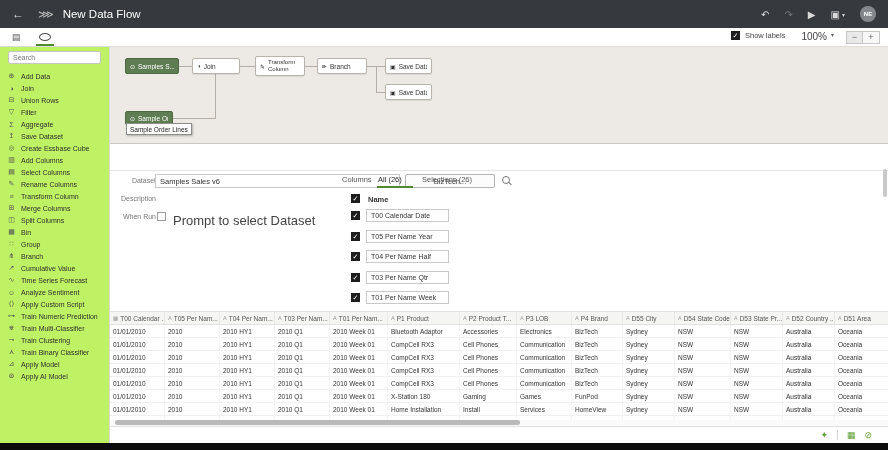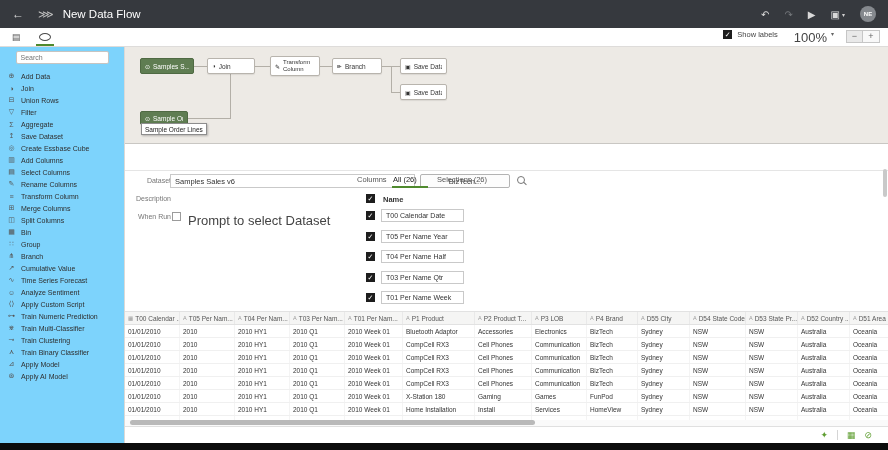--- a/index.html
+++ b/index.html
@@ -22,30 +22,30 @@
   .strip{height:18px;background:#fff;border-bottom:1px solid #dedcda;display:flex;align-items:center;justify-content:space-between;padding:0 8px;flex:none;box-sizing:content-box}
   .strip-left{display:flex;align-items:center;gap:12px;padding-left:1px}
   .rail-tab{position:relative;height:18px;display:flex;align-items:center;padding:0 3px}
   .rail-tab.active::after{content:'';position:absolute;left:0;right:0;bottom:0;height:2px;background:#4f8a2e}
   .db-ico{font-size:9px;color:#555}
   .flow-ico{width:10px;height:6px;border:1.5px solid #4a4a4a;border-radius:50%}
   .strip-right{display:flex;}
   .cb{width:9px;height:9px;border:1px solid #9b9b9b;background:#fff;display:inline-flex;align-items:center;justify-content:center;font-size:7px;line-height:1;color:#fff;box-sizing:border-box;flex:none}
   .cb.checked{background:#1d1d1d;border-color:#1d1d1d}
   .lbl{font-size:7.5px;color:#444;margin-left:5px}
-  .zoom-val{font-size:13px;color:#444;margin-left:16px}
+  .zoom-val{font-size:10px;color:#444;margin-left:16px}
   .caret{font-size:6px;color:#666;margin-left:4px}
   .zgroup{display:flex;margin-left:12px}
   .zbtn{width:17px;height:13px;border:1px solid #c6c6c6;display:flex;align-items:center;justify-content:center;font-size:9px;color:#666;box-sizing:border-box}
   .zbtn.minus{background:#e9e9e9}
   .zbtn.plus{background:#f8f8f8;border-left:none}
 
   
   .content{display:flex;height:396px;flex:none}
-  .sidebar{width:125px;background:#7dd3fc;border-right:1px solid #dbd9d6;box-sizing:border-box;padding-top:4px;flex:none}
+  .sidebar{width:110px;background:#bef264;border-right:1px solid #dbd9d6;box-sizing:border-box;padding-top:4px;flex:none}
   .search{display:block;width:93px;margin:0 auto;height:13px;border:1px solid #c6c4c1;border-radius:2px;font-size:7px;padding:0 4px;color:#333;background:#fff;box-sizing:border-box;outline:none}
   .sb-list{margin-top:6px}
   .sb-item{display:flex;align-items:center;height:12px;padding-left:7px}
   .sb-ico{width:9px;font-size:7px;color:#555;text-align:center;flex:none}
   .sb-lbl{font-size:7px;color:#2e2e2e;white-space:nowrap;margin-left:5px}
 
   .main{flex:1;display:flex;flex-direction:column;min-width:0}
 
   
   .canvas{height:97px;background:#edeae5;position:relative;border-bottom:1px solid #c9c7c3;box-sizing:border-box;flex:none}

